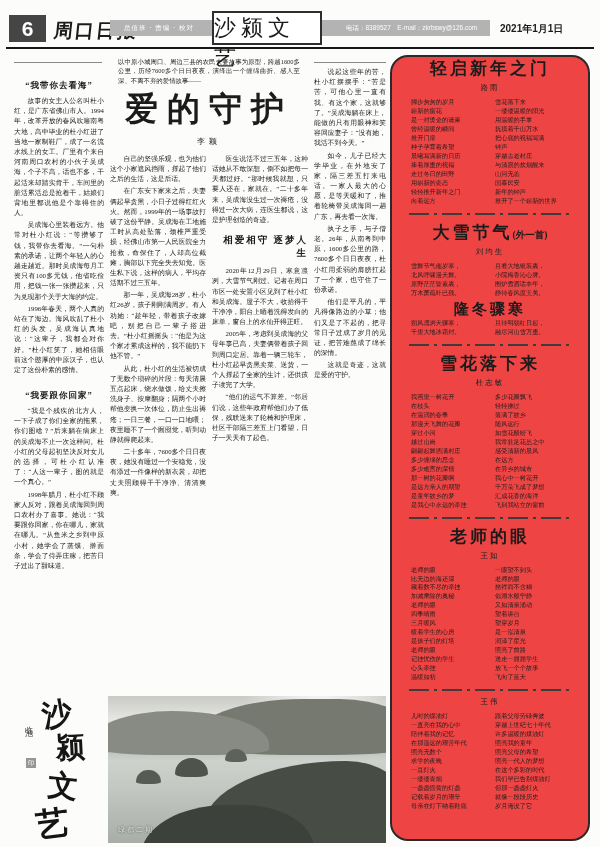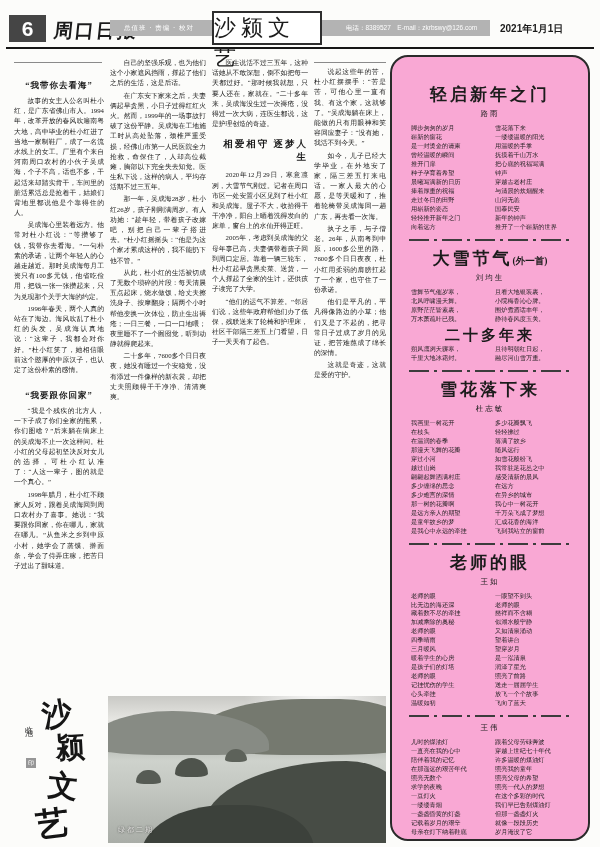--- a/index.html
+++ b/index.html
@@ -72,22 +72,22 @@
   .isl3 { top:36%; left:42%; width:8%; height:9%; background:#5d625a;
           border-radius:60% 60% 40% 40% / 100% 100% 20% 20%; }
   .headland { bottom:-14%; right:-8%; width:74%; height:70%; background:#474c45;
           border-radius:70% 30% 15% 55% / 65% 45% 10% 35%; }
   .fore { bottom:-22%; left:12%; width:62%; height:48%; background:#3c413b;
           border-radius:55% 45% 30% 60% / 80% 70% 15% 30%; }
   .caption { left:10px; bottom:8px; color:#efefec; font-size:7px; letter-spacing:2px;
              text-shadow:0 0 2px rgba(0,0,0,.9); font-family:"Liberation Sans",sans-serif; }
 
   
-  .panel { position:absolute; left:390px; top:55px; width:200px; height:786px; background:#f9a8d4;
-           border:2px solid #2a2a2a; border-radius:18px; padding:26px 11px 6px; overflow:hidden; }
+  .panel { position:absolute; left:390px; top:55px; width:200px; height:786px; background:#ef4444;
+           border:2px solid #2a2a2a; border-radius:18px; padding:0 11px 6px; overflow:hidden; }
   .psec { text-align:center; margin-bottom:2px; }
   .ptitle { font-size:17px; font-weight:bold; letter-spacing:3px; font-family:"Liberation Serif",serif; }
   .ptitle.small { font-size:15px; }
   .psuffix { font-size:9.5px; font-weight:bold; letter-spacing:0; }
   .pauthor { font-size:7.5px; margin:3px 0 5px; letter-spacing:2px; color:#222; }
   .pcols { display:flex; gap:10px; padding:0 8px; text-align:left; }
   .pcol { flex:1; }
   .pline { font-size:6.2px; line-height:1.45; white-space:nowrap; overflow:hidden; color:#1d1d1d; }
   .psep { height:2px; margin:7px 6px 6px;
           background:repeating-linear-gradient(90deg,#3c3c3c 0 20px,transparent 20px 25px,
@@ -118,20 +118,25 @@
       <div class="colA" id="colA">
           <div class="crosshead">“我带你去看海”</div>
           <p class="graf">故事的女主人公名叫杜小红，是广东省佛山市人。1994年，改革开放的春风吹遍南粤大地，高中毕业的杜小红进了当地一家制鞋厂，成了一名流水线上的女工。厂里有个来自河南周口农村的小伙子吴成海，个子不高，话也不多，干起活来却踏实肯干，车间里的脏活累活总是抢着干，姑娘们背地里都说他是个靠得住的人。</p>
           <p class="graf">吴成海心里装着远方。他常对杜小红说：“等攒够了钱，我带你去看海。”一句朴素的承诺，让两个年轻人的心越走越近。那时吴成海每月工资只有100多元钱，他省吃俭用，把钱一张一张攒起来，只为兑现那个关于大海的约定。</p>
           <p class="graf">1996年春天，两个人真的站在了海边。海风吹乱了杜小红的头发，吴成海认真地说：“这辈子，我都会对你好。”杜小红笑了，她相信眼前这个憨厚的中原汉子，也认定了这份朴素的感情。</p>
           <div class="crosshead">“我要跟你回家”</div>
           <p class="graf">“我是个残疾的北方人，一下子成了你们全家的拖累，你们图啥？”后来躺在病床上的吴成海不止一次这样问。杜小红的父母起初坚决反对女儿的选择，可杜小红认准了：“人这一辈子，图的就是一个真心。”</p>
           <p class="graf">1998年腊月，杜小红不顾家人反对，跟着吴成海回到周口农村办了喜事。她说：“我要跟你回家，你在哪儿，家就在哪儿。”从鱼米之乡到中原小村，她学会了蒸馍、擀面条，学会了侍弄庄稼，把苦日子过出了甜味道。</p>
         </div>
       <div class="mid">
+        <div class="titleblock">
+          <div class="lead">以中原小城周口、周边三县的农民夫妻故事为原型，跨越1600多公里，历经7600多个日日夜夜，演绎出一个缠绵曲折、感人至深、不离不弃的爱情故事——</div>
+          <div class="art-title">爱的守护</div>
+          <div class="art-author">李颖</div>
+        </div>
         <div class="midcols">
           <div class="colB" id="colB">
               <p class="graf">自己的坚强乐观，也为他们这个小家遮风挡雨，撑起了他们之后的生活，这是后话。</p>
               <p class="graf">在广东安下家来之后，夫妻俩起早贪黑，小日子过得红红火火。然而，1999年的一场事故打破了这份平静。吴成海在工地施工时从高处坠落，颈椎严重受损，经佛山市第一人民医院全力抢救，命保住了，人却高位截瘫，胸部以下完全失去知觉。医生私下说，这样的病人，平均存活期不过三五年。</p>
               <p class="graf">那一年，吴成海28岁，杜小红26岁，孩子刚刚满周岁。有人劝她：“趁年轻，带着孩子改嫁吧，别把自己一辈子搭进去。”杜小红摇摇头：“他是为这个家才累成这样的，我不能扔下他不管。”</p>
               <p class="graf">从此，杜小红的生活被切成了无数个琐碎的片段：每天清晨五点起床，烧水做饭，给丈夫擦洗身子、按摩翻身；隔两个小时帮他变换一次体位，防止生出褥疮；一日三餐，一口一口地喂；夜里睡不了一个囫囵觉，听到动静就得爬起来。</p>
               <p class="graf">二十多年，7600多个日日夜夜，她没有睡过一个安稳觉，没有添过一件像样的新衣裳，却把丈夫照顾得干干净净、清清爽爽。</p>
             </div>
           <div class="colC" id="colC">
               <p class="graf">医生说活不过三五年，这种话她从不敢深想，倒不如把每一天都过好。“那时候我就想，只要人还在，家就在。”二十多年来，吴成海没生过一次褥疮，没得过一次大病，连医生都说，这是护理创造的奇迹。</p>
@@ -221,21 +226,21 @@
           </div>
           <div class="pcol">
             <div class="pline">且看大地银装裹，</div>
             <div class="pline">小院梅香沁心脾。</div>
             <div class="pline">围炉煮酒话丰年，</div>
             <div class="pline">静待春风度玉关。</div>
           </div>
         </div>
       </section>
       <section class="psec">
-        <div class="ptitle small">二十多年来</div>
+        <div class="ptitle small">隆冬骤寒</div>
         <div class="pcols">
           <div class="pcol">
             <div class="pline">朔风凛冽天骤寒，</div>
             <div class="pline">千里大地冰霜封。</div>
           </div>
           <div class="pcol">
             <div class="pline">且待明朝红日起，</div>
             <div class="pline">融尽河山雪万重。</div>
           </div>
         </div>

